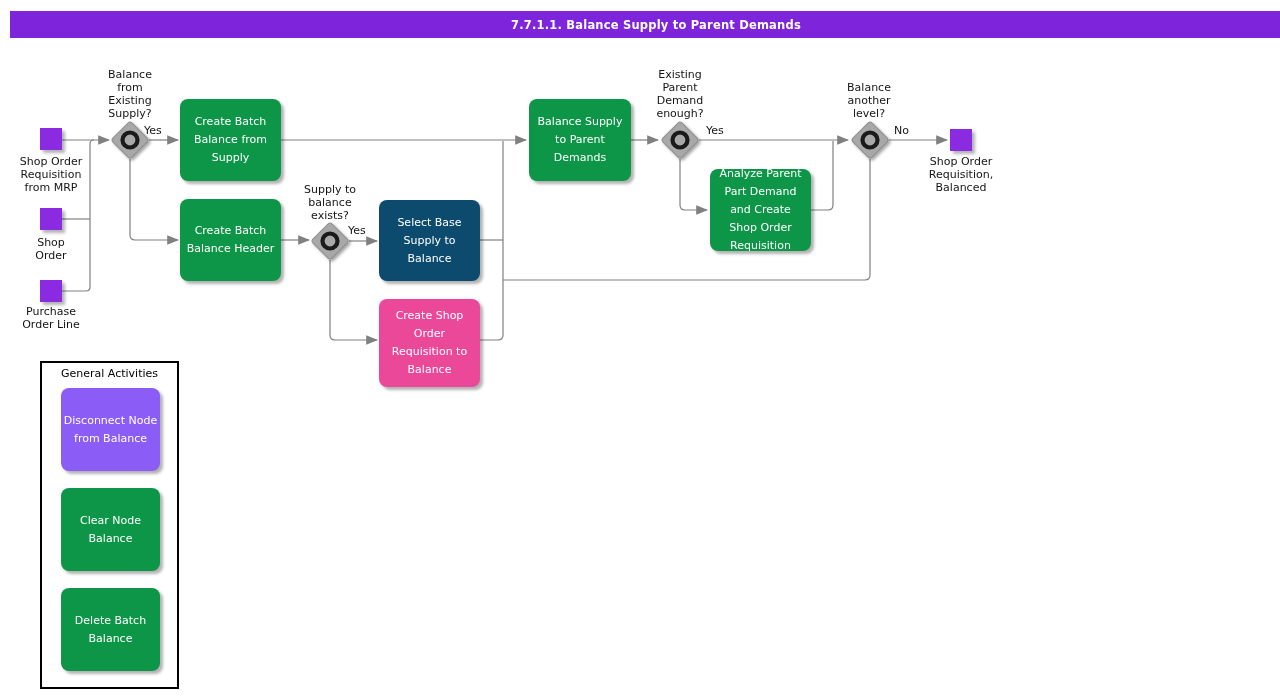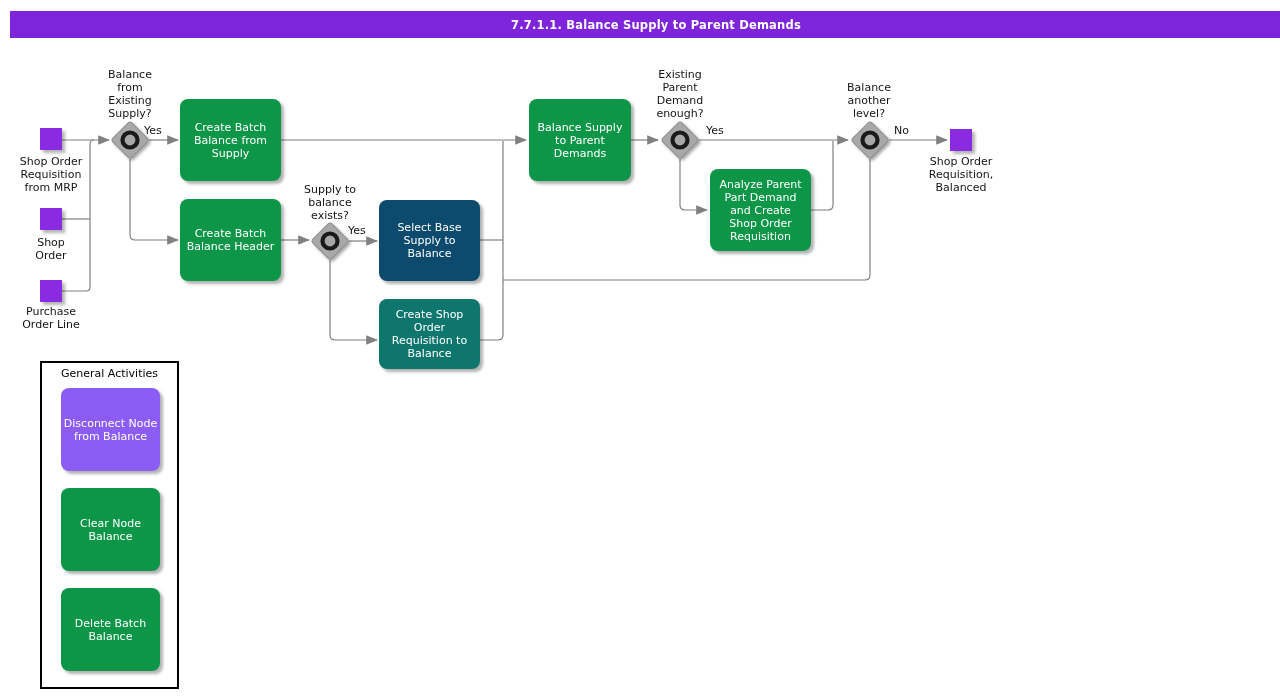--- a/index.html
+++ b/index.html
@@ -14,21 +14,21 @@
   }
   #stage{position:absolute;left:0;top:0;width:1280px;height:700px;}
   #connector-svg{position:absolute;left:0;top:0;}
   .edge{fill:none;stroke:#808080;stroke-width:1.2;}
   .decision rect{stroke:#8f8f8f;stroke-width:1;}
   .decision circle{fill:none;stroke-width:4.2;}
   .decision{filter:drop-shadow(2.5px 2.5px 1.5px rgba(0,0,0,.35));}
   .activity{
     position:absolute;border-radius:8px;color:#fff;
     display:flex;align-items:center;justify-content:center;text-align:center;
-    font-size:11px;line-height:13px;white-space:pre-line;
+    font-size:11px;line-height:18px;white-space:pre-line;
     box-shadow:3px 3px 3px rgba(0,0,0,.3);
     cursor:pointer;
   }
   .terminal{
     position:absolute;width:22px;height:22px;
     box-shadow:3px 3px 3px rgba(0,0,0,.3);cursor:pointer;
   }
   .node-label{
     position:absolute;transform:translateX(-50%);
     text-align:center;font-size:11px;line-height:13px;color:#151515;white-space:pre;
@@ -109,21 +109,21 @@
 another
 level?</div>
       <div class="activity" style="left: 180px; top: 99px; width: 101px; height: 82px; background: rgb(14, 150, 72);">Create Batch
 Balance from
 Supply</div>
       <div class="activity" style="left: 180px; top: 199px; width: 101px; height: 82px; background: rgb(14, 150, 72);">Create Batch
 Balance Header</div>
       <div class="activity" style="left: 379px; top: 200px; width: 101px; height: 81px; background: #0c4a6e;">Select Base
 Supply to
 Balance</div>
-      <div class="activity" style="left: 379px; top: 299px; width: 101px; height: 70px; background: #0f766e;">Create Shop
+      <div class="activity" style="left: 379px; top: 299px; width: 101px; height: 88px; background: #ec4899;">Create Shop
 Order
 Requisition to
 Balance</div>
       <div class="activity" style="left: 529px; top: 99px; width: 102px; height: 82px; background: rgb(14, 150, 72);">Balance Supply
 to Parent
 Demands</div>
       <div class="activity" style="left: 710px; top: 169px; width: 101px; height: 82px; background: rgb(14, 150, 72);">Analyze Parent
 Part Demand
 and Create
 Shop Order

